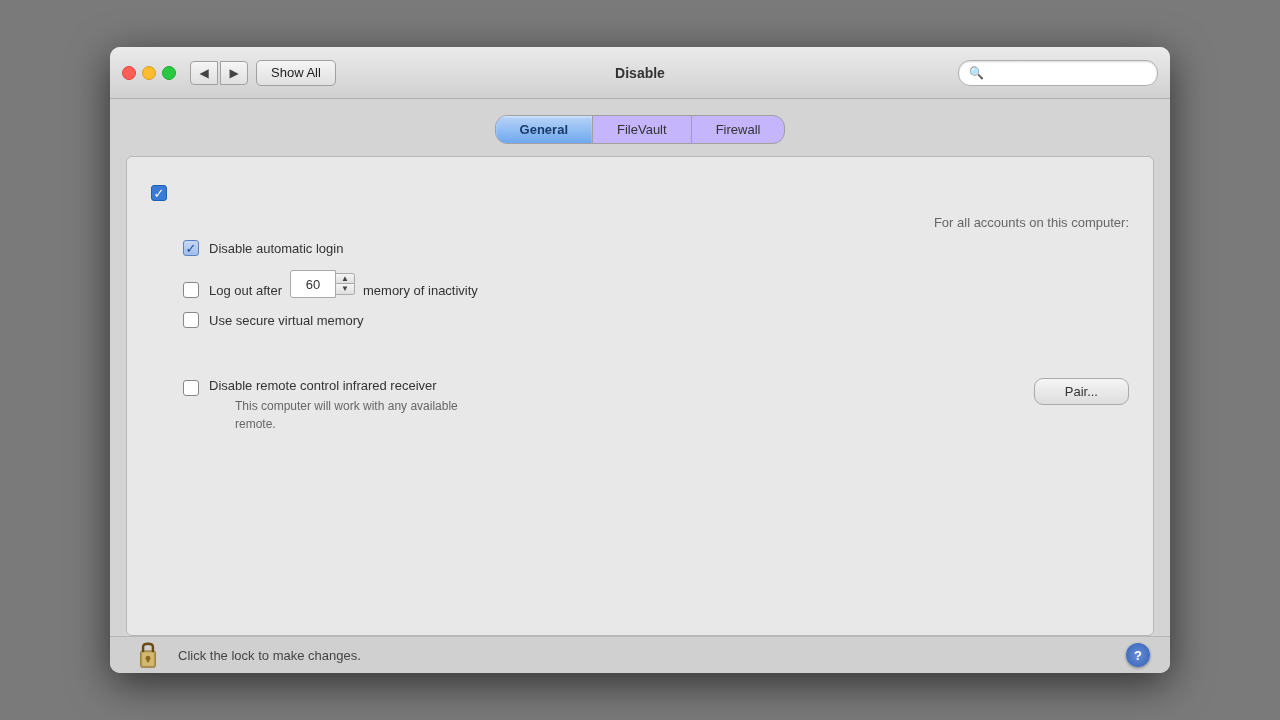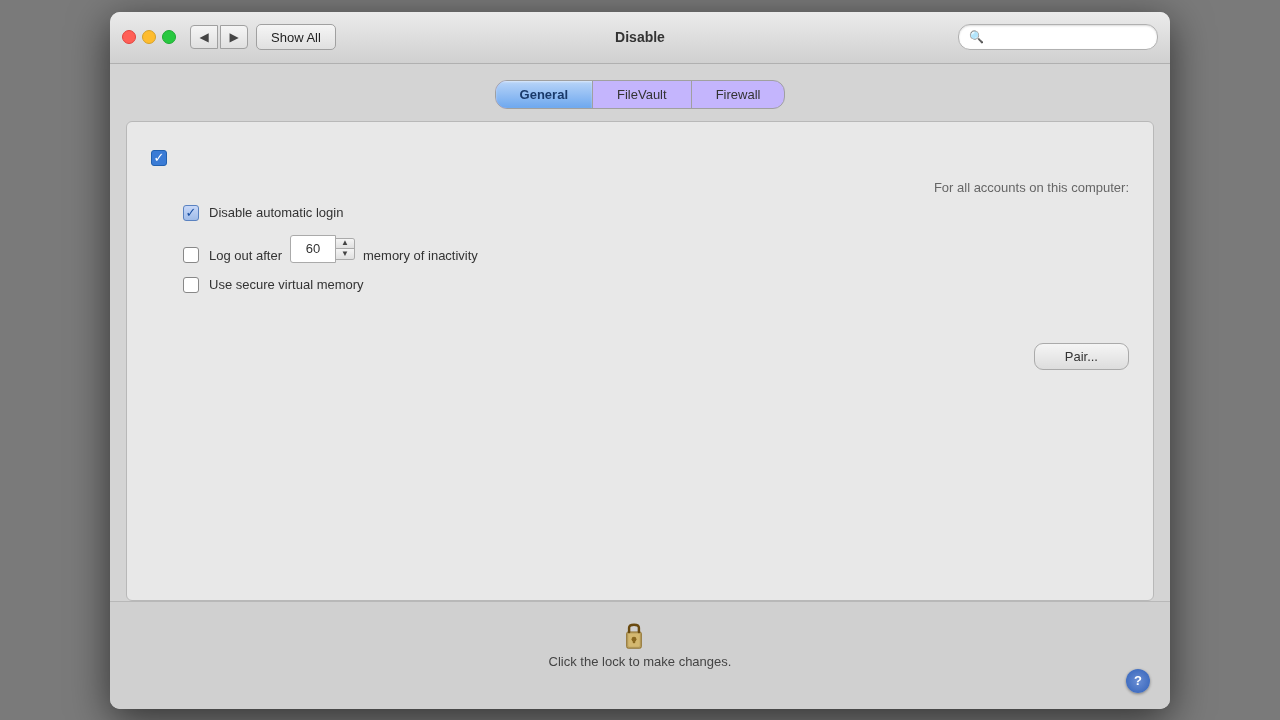--- a/index.html
+++ b/index.html
@@ -287,25 +287,24 @@
 
     .infrared-main {
       display: flex;
       align-items: flex-start;
     }
 
     
     .bottom-bar {
       display: flex;
       align-items: center;
-      padding: 16px 20px;
+      padding: 0 20px;
       background: #d0d0d0;
       border-top: 1px solid #b8b8b8;
       margin-top: 0;
-      flex-direction: column;
     }
 
     .lock-icon {
       width: 36px;
       height: 36px;
       margin-right: 12px;
       cursor: pointer;
     }
 
     .lock-text {
@@ -394,20 +393,30 @@
 
     <div class="option-row indent">
       <div class="checkbox"></div>
       <span class="option-label">Use secure virtual memory</span>
     </div>
 
     <div style="height: 20px;"></div>
 
     <div class="infrared-row">
       <div class="infrared-main">
+        <div style="display:flex; align-items:flex-start; flex: 1;">
+          <div class="checkbox" style="margin-top:2px;"></div>
+          <div>
+            <div class="option-label">Disable remote control infrared receiver</div>
+            <div class="infrared-description">
+              <span>This computer will work with any available</span><br>
+              <span>remote.</span>
+            </div>
+          </div>
+        </div>
         <button class="pair-btn">Pair...</button>
       </div>
     </div>
 
   </div>
 
   <div class="bottom-bar">
 
     <svg class="lock-icon" viewBox="0 0 36 44" fill="none" xmlns="http://www.w3.org/2000/svg">
 

